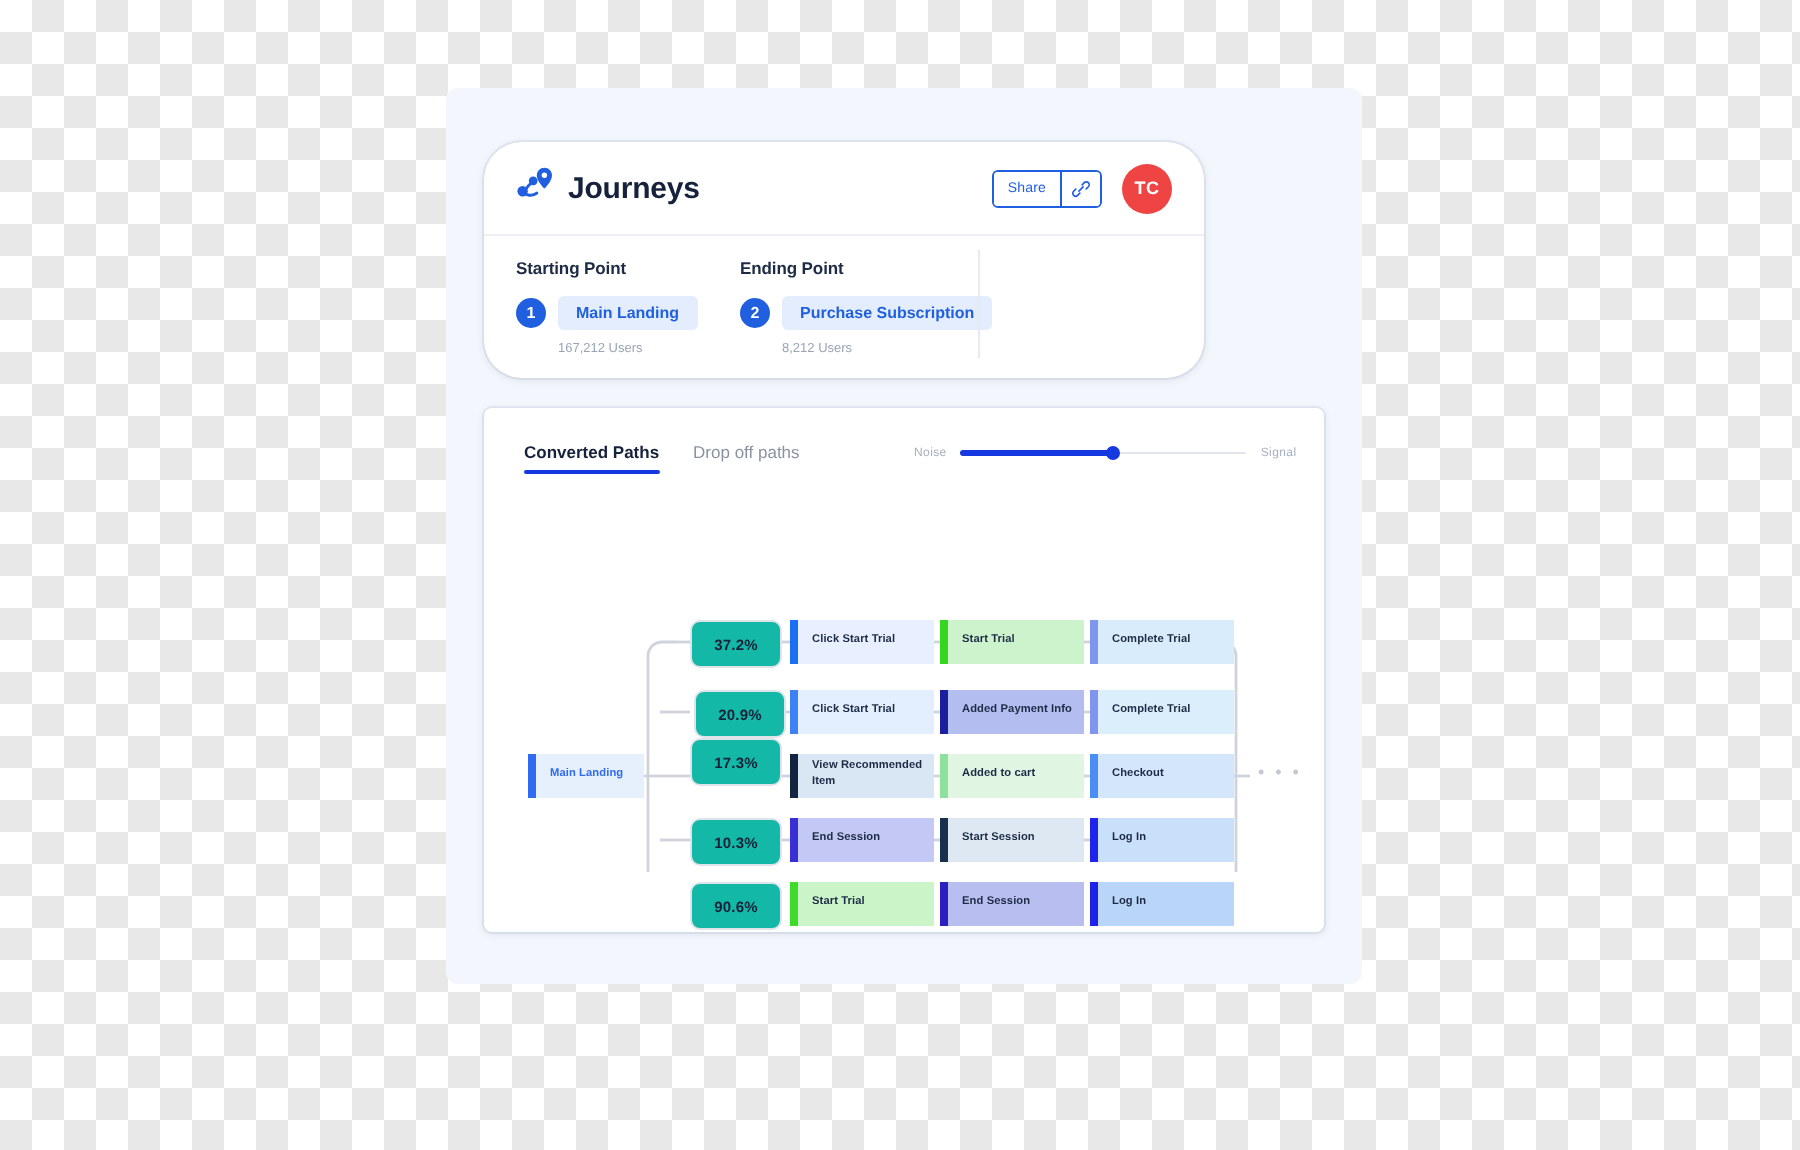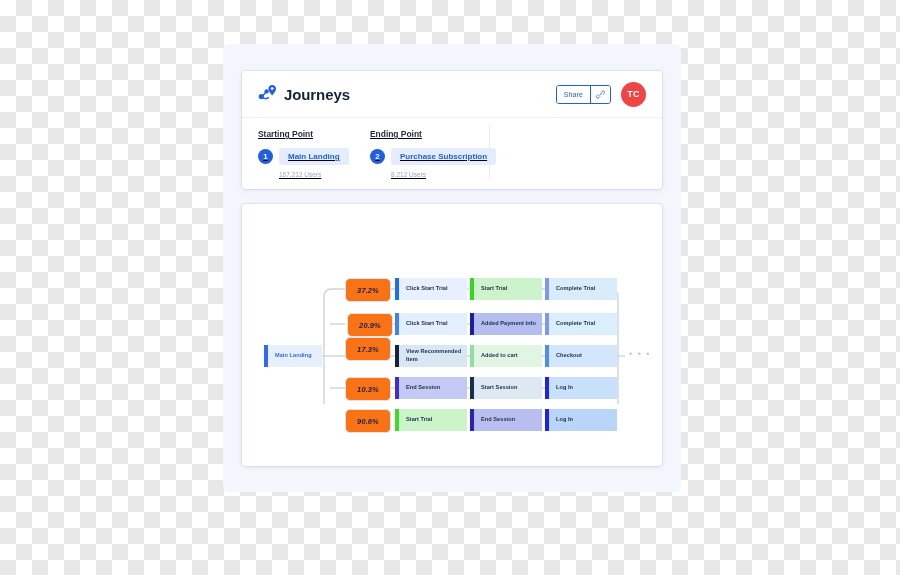--- a/index.html
+++ b/index.html
@@ -40,21 +40,21 @@
   }
   .card {
     position: absolute;
     background: #ffffff;
     border-radius: 4px;
     box-shadow: 0 1px 4px rgba(28,40,80,0.10), 0 0 0 1px rgba(225,231,242,0.9);
   }
   
   #top-card {
     left: 242px; top: 71px;
-    width: 420px; height: 118px;
+    width: 360px; height: 118px; border-radius: 19px;
   }
   .card-header {
     height: 47px;
     display: flex;
     align-items: center;
     padding: 0 16px;
     border-bottom: 1px solid #edf0f5;
     box-sizing: border-box;
   }
   .brand {
@@ -110,21 +110,20 @@
     align-items: center;
     justify-content: center;
     letter-spacing: 0.3px;
   }
   .card-body {
     display: flex;
     padding: 11px 16px 0 16px;
     box-sizing: border-box;
     height: 71px;
     position: relative;
-    text-decoration: underline;
   }
   .col-start { width: 112px; }
   .col-end   { width: 130px; }
   .col-break { padding-left: 21px; }
   .vdiv {
     position: absolute;
     left: 247px; top: 7px;
     width: 1px; height: 54px;
     background: #e6eaf1;
   }
@@ -284,29 +283,28 @@
     padding-left: 7px;
     padding-right: 4px;
     line-height: 1.35;
     letter-spacing: 0.05px;
   }
   .pct-node {
     position: absolute;
     width: 44px; height: 22px;
     border: 1px solid #dfe3ea;
     border-radius: 5px;
-    background: #f97316;
+    background: #14b8a6;
     display: flex;
     align-items: center;
     justify-content: center;
     font-size: 7.5px;
     font-weight: bold;
     color: #16213c;
     letter-spacing: 0.1px;
-    font-style: italic;
   }
   .ellipsis {
     position: absolute;
     font-size: 9px;
     color: #c3c8d1;
     letter-spacing: 1.5px;
   }
   svg.links {
     position: absolute;
     left: 0; top: 0;
@@ -376,20 +374,34 @@
         <div class="users-note">8,212 Users</div>
       </div>
 
       <div class="col-break">
       </div>
     </div>
   </div>
 
   <div class="card" id="bottom-card">
 
+    <div class="tabs-row">
+      <div class="tab active">Converted Paths</div>
+      <div class="tab">Drop off paths</div>
+
+      <div class="slider-wrap">
+        <span class="slider-label">Noise</span>
+        <div class="slider-track">
+          <div class="rail"></div>
+          <div class="fill"></div>
+          <div class="knob"></div>
+        </div>
+        <span class="slider-label">Signal</span>
+      </div>
+    </div>
 
     <div id="flow">
       <svg class="links" id="link-layer">
           <line x1="80" y1="152" x2="88" y2="152" stroke="#cfd4dc" stroke-width="1.4"></line>
           <path d="M 95 85 H 89 a 7 7 0 0 0 -7 7 V 209 a 7 7 0 0 0 7 7 H 95" stroke="#cfd4dc" stroke-width="1.4" fill="none" stroke-linecap="round"></path>
           <line x1="95" y1="85" x2="103" y2="85" stroke="#cfd4dc" stroke-width="1.4"></line>
           <line x1="88" y1="120" x2="103" y2="120" stroke="#cfd4dc" stroke-width="1.4"></line>
           <line x1="88" y1="152" x2="103" y2="152" stroke="#cfd4dc" stroke-width="1.4"></line>
           <line x1="88" y1="184" x2="103" y2="184" stroke="#cfd4dc" stroke-width="1.4"></line>
           <line x1="95" y1="216" x2="103" y2="216" stroke="#cfd4dc" stroke-width="1.4"></line>

